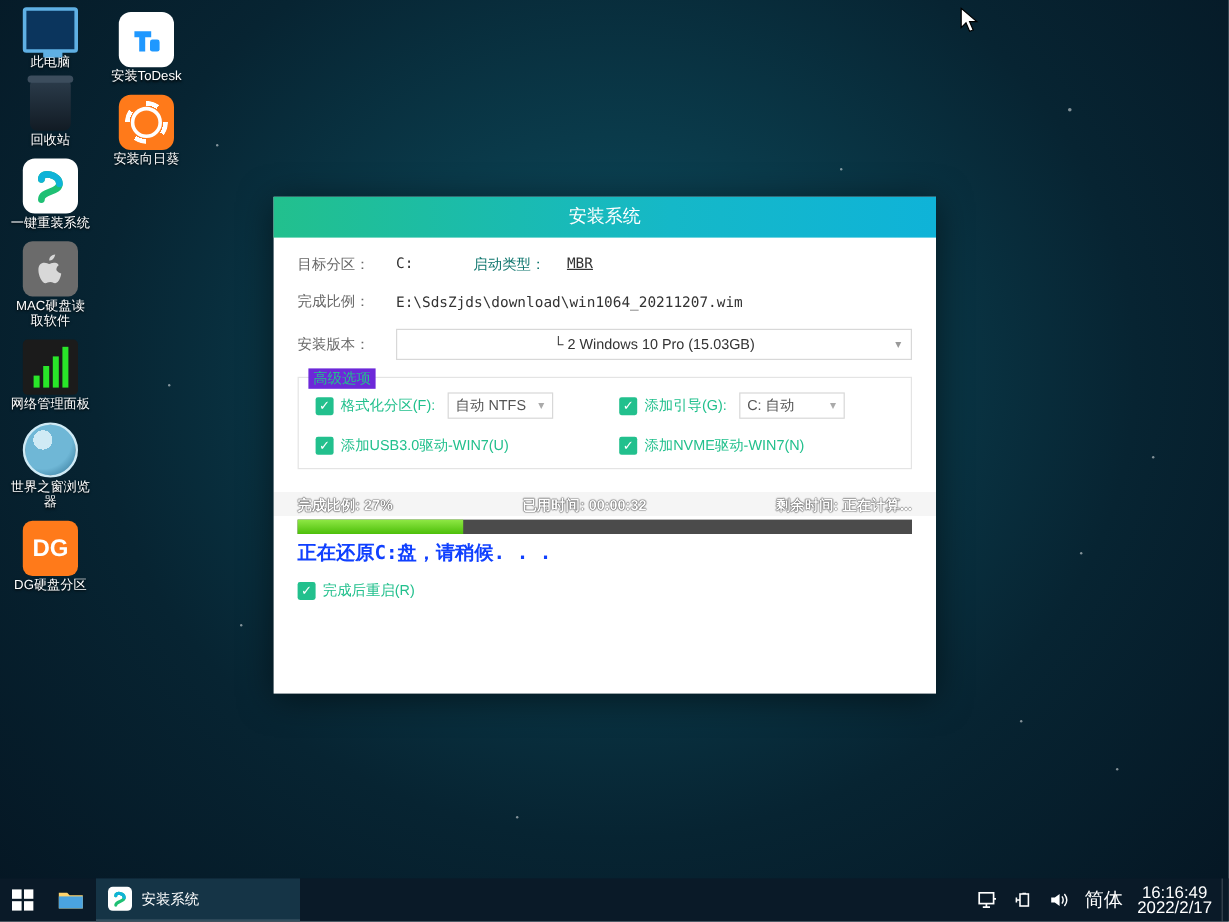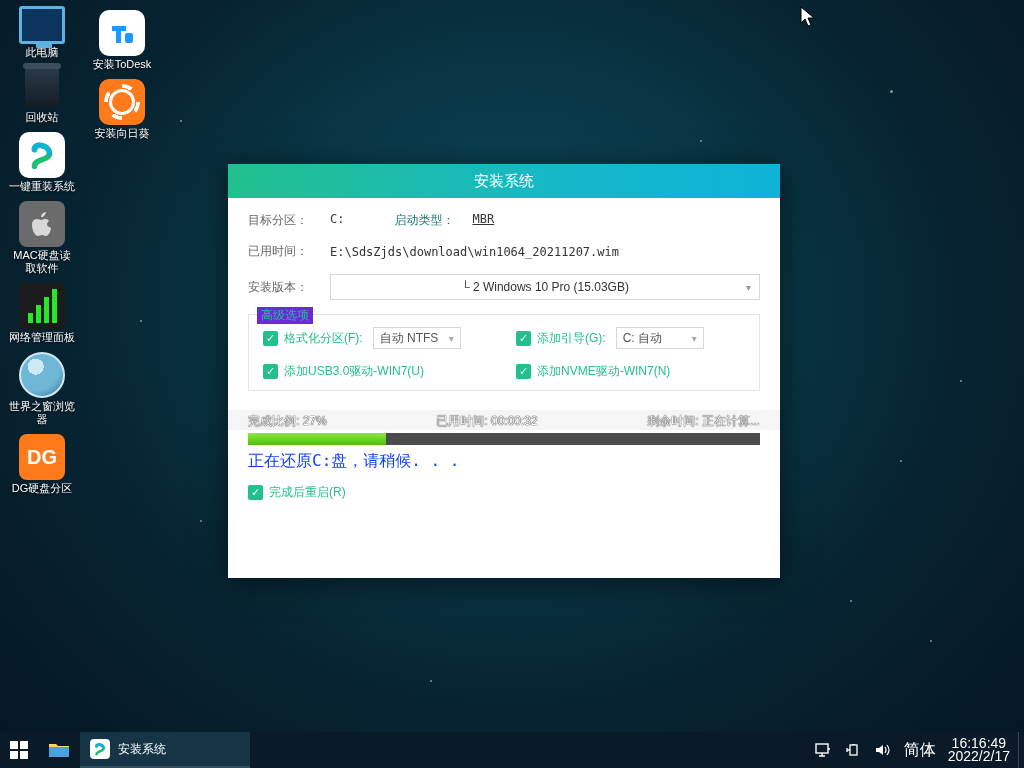--- a/index.html
+++ b/index.html
@@ -72,21 +72,21 @@
   .restore-status { color:#1040ff; font-family:"SimSun",monospace; font-size:16px; margin-top:6px; }
 
   .win-foot { display:flex; align-items:center; padding:12px 20px 0 20px; }
   .win-foot .chkrow { color:#22c08d; font-size:12px; }
   .btns { margin-left:auto; display:flex; gap:18px; }
   .pillbtn { border:1px solid #22c08d; color:#22c08d; background:#fff; height:26px; padding:0 20px; border-radius:13px; font-size:12px; display:flex; align-items:center; cursor:pointer; }
 
   
   #P .labels { display:flex; justify-content:space-between; font-size:12px; }
   #P .labels span { color:#ffffff !important; }
-  #P { margin-top:22px; position:relative; }
+  #P { margin-top:22px; position:relative;font-weight:bold; }
   #P .bgband { position:absolute; left:-20px; right:-20px; top:-3px; height:20px; background:rgba(0,0,0,0.0); }
   #P .track { height:12px; background:#4b4b4b; margin-top:3px; }
   #P .fill  { height:100%; background:linear-gradient(180deg,#8fe845,#4dbf0a); }
   
   #P .bgband { background:rgba(0,0,0,0.04); }
   #P .labels { position:relative; z-index:2; }
   #P .labels span { color:#fff !important; }
   
   #P .labels span { text-shadow: 0 0 1px rgba(0,0,0,0.9), 0 0 1px rgba(0,0,0,0.9); }
 
@@ -196,21 +196,21 @@
   <div class="win-title">安装系统</div>
   <div class="win-body">
     <div class="grid">
       <div class="k">目标分区：</div>
       <div class="boot">
         <span class="val">C:</span>
         <span class="k2">启动类型：</span>
         <span class="val" style="font-family:'SimSun',monospace;text-decoration:underline;">MBR</span>
       </div>
 
-      <div class="k">已用时间：</div>
+      <div class="k">完成比例：</div>
       <div class="val">E:\SdsZjds\download\win1064_20211207.wim</div>
 
       <div class="k">安装版本：</div>
       <div class="row-version">
         <div class="sel" style="width:100%;">
           <span>└ 2 Windows 10 Pro (15.03GB)</span>
           <span class="caret">▾</span>
         </div>
       </div>
     </div>

